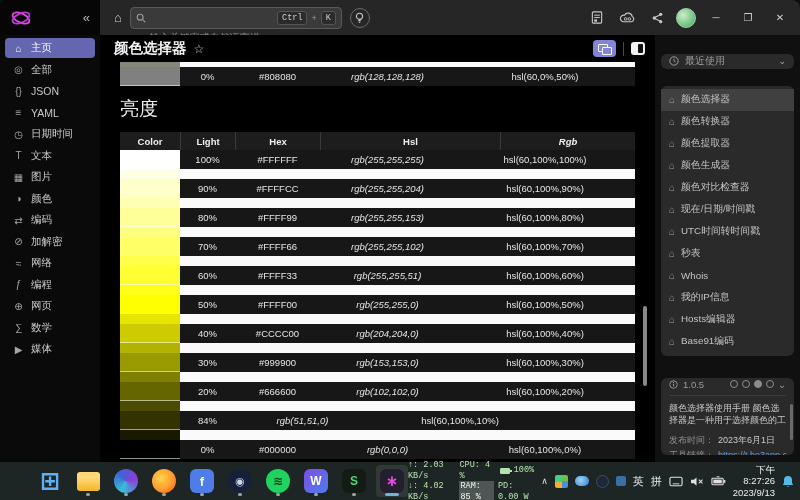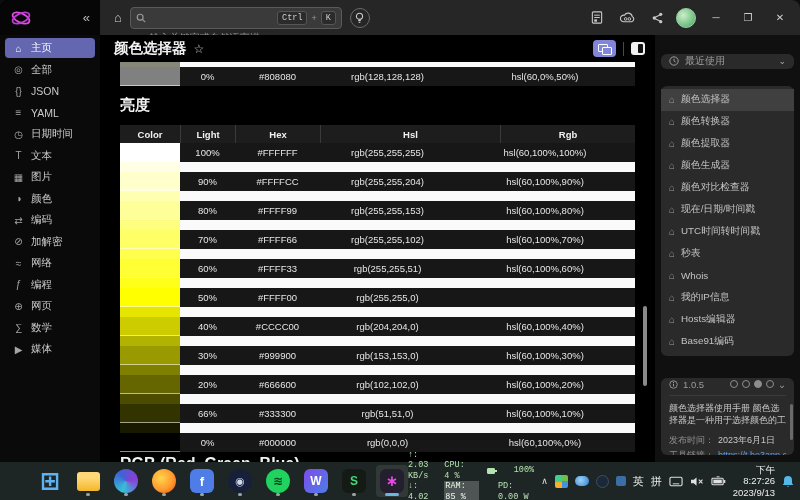--- a/index.html
+++ b/index.html
@@ -39,24 +39,24 @@
   .pip-btn:before{content:"";position:absolute;left:5px;top:4px;width:8px;height:6px;border:1px solid #fff;border-radius:1px;}
   .pip-btn:after{content:"";position:absolute;left:9px;top:7px;width:8px;height:6px;border:1px solid #fff;background:#8286d9;border-radius:1px;}
   .vdiv{width:1px;height:14px;background:#4a4a4a;}
   .panel-toggle{width:14px;height:13px;background:#f2f2f2;border-radius:3px;position:relative;}
   .panel-toggle:after{content:"";position:absolute;right:2px;top:2px;width:5px;height:9px;background:#111;border-radius:1px;}
   .scrollarea{position:absolute;left:0;top:27px;width:100%;height:400px;overflow:hidden;padding-left:20px;}
   .stripe-partial{height:5px;display:flex;}
   .trow{display:flex;height:19px;align-items:stretch;background:#171717;color:#e6e6e6;font-size:9.5px;width:515px;}
   .trow .sw{width:60px;border-bottom:1px solid rgba(255,255,255,.55);}
   .trow .c{display:flex;align-items:center;justify-content:center;}
-  .c.light{width:55px;}.c.hex{width:85px;}.c.rgb{width:135px;}.c.hsl{width:180px;}
+  .c.light{width:55px;}.c.hex{width:85px;}.c.rgb{width:135px;font-style:italic;}.c.hsl{width:180px;}
   .stripe{display:flex;height:10px;width:515px;background:#fafafa;}
   .stripe .sw{width:60px;}
-  .sec-head{color:#f2f2f2;font-size:15px;font-weight:bold;margin:10px 0 10px 0;}
+  .sec-head{color:#f2f2f2;font-size:19px;font-weight:normal;margin:10px 0 10px 0;}
   .thead{display:flex;height:18px;background:#1d1d1d;color:#f0f0f0;font-size:9.5px;font-weight:bold;width:515px;}
   .thead .c{display:flex;align-items:center;justify-content:center;border-left:1px solid #3a3a3a;text-align:right;}
   .thead .c:first-child{border-left:none;width:60px;}
   .next-head{color:#f2f2f2;font-size:16px;font-weight:bold;margin-top:3px;}
   .vthumb{position:absolute;right:8px;top:271px;width:4px;height:80px;background:#8a8a8a;border-radius:2px;}
   
   .rightpanel{width:145px;background:#101010;padding:7px 6px;display:flex;flex-direction:column;gap:5px;position:relative;}
   .card{background:#2a2a2a;border-radius:6px;margin-top:12px;}
   .rp-head{display:flex;align-items:center;gap:6px;height:21px;padding:0 8px;color:#9c9c9c;font-size:10px;}
   .rp-head .chev{margin-left:auto;color:#aaa;font-size:9px;}
@@ -91,21 +91,21 @@
   .app.firefox{border-radius:50%;background:radial-gradient(circle at 38% 38%,#ffd54d,#ff9a2e 55%,#e3540e);}
   .app.flow{background:#4e7de8;color:#fff;font-size:13px;border-radius:6px;}
   .app.steam{border-radius:50%;background:#17203a;color:#cfd8ea;font-size:11px;}
   .app.spotify{border-radius:50%;background:#1fd35e;color:#0c3a1d;font-size:12px;}
   .app.wapp{background:linear-gradient(135deg,#7d4de8,#4d7de8);color:#fff;font-size:12px;border-radius:6px;}
   .app.sapp{background:#141a14;color:#46d67a;font-size:12px;border-radius:6px;}
   .app.he3{background:#241f2e;color:#e54ae5;font-size:15px;border-radius:6px;}
   .tray{margin-left:auto;display:flex;align-items:center;gap:7px;}
   .netblock{font-size:8.5px;line-height:10.5px;color:#b5e3ae;text-align:left;font-family:"Liberation Mono","DejaVu Sans Mono",monospace;}
   .cpublock{font-size:8.5px;line-height:10.5px;color:#b5e3ae;font-family:"Liberation Mono","DejaVu Sans Mono",monospace;}
-  .cpublock .l1,.cpublock .l2{display:flex;align-items:center;gap:19px;}
+  .cpublock .l1,.cpublock .l2{display:flex;align-items:center;gap:4px;}
   .ram-hl{background:rgba(255,255,255,.22);color:#eafce8;padding:0 1px;}
   .batt{width:11px;height:6px;border:1px solid #b5e3ae;border-radius:1px;position:relative;background:#b5e3ae;}
   .batt:after{content:"";position:absolute;right:-3px;top:1px;width:2px;height:2px;background:#b5e3ae;}
   .chev-up{color:#e0e0e0;font-size:9px;}
   .tico{display:flex;align-items:center;justify-content:center;}
   .t-grid{width:13px;height:13px;border-radius:2px;background:conic-gradient(#6cc04a 0 25%,#4a90d9 0 50%,#f2b02e 0 75%,#3fcf8e 0);}
   .t-cloud{width:14px;height:10px;border-radius:7px;background:radial-gradient(circle at 40% 40%,#9ed4f5,#2b7cd3);}
   .t-steam{width:13px;height:13px;border-radius:50%;background:#1b2838;border:1px solid #3a4f66;}
   .t-mini{width:10px;height:10px;border-radius:2px;background:#3a6ea5;}
   .ime{color:#f0f0f0;font-size:11px;}
@@ -337,20 +337,21 @@
                 <div class="stripe">
                   <div class="sw" style="background: rgb(255, 255, 25);"></div>
                 </div>
               </div>
               <div>
                 <div class="trow">
                   <div class="sw" style="background: rgb(255, 255, 0);"></div>
                   <div class="c light">50%</div>
                   <div class="c hex">#FFFF00</div>
                   <div class="c rgb">rgb(255,255,0)</div>
+                  <div class="c hsl">hsl(60,100%,50%)</div>
                 </div>
                 <div class="stripe">
                   <div class="sw" style="background: rgb(229, 229, 0);"></div>
                 </div>
               </div>
               <div>
                 <div class="trow">
                   <div class="sw" style="background: rgb(204, 204, 0);"></div>
                   <div class="c light">40%</div>
                   <div class="c hex">#CCCC00</div>
@@ -381,22 +382,21 @@
                   <div class="c rgb">rgb(102,102,0)</div>
                   <div class="c hsl">hsl(60,100%,20%)</div>
                 </div>
                 <div class="stripe">
                   <div class="sw" style="background: rgb(76, 76, 0);"></div>
                 </div>
               </div>
               <div>
                 <div class="trow">
                   <div class="sw" style="background: rgb(51, 51, 0);"></div>
-                  <div class="c light">66%</div>
-                  <div class="c hex">#333300</div>
+                  <div class="c light">84%</div>
                   <div class="c rgb">rgb(51,51,0)</div>
                   <div class="c hsl">hsl(60,100%,10%)</div>
                 </div>
                 <div class="stripe">
                   <div class="sw" style="background: rgb(25, 25, 0);"></div>
                 </div>
               </div>
               <div>
                 <div class="trow">
                   <div class="sw" style="background: rgb(0, 0, 0);"></div>

